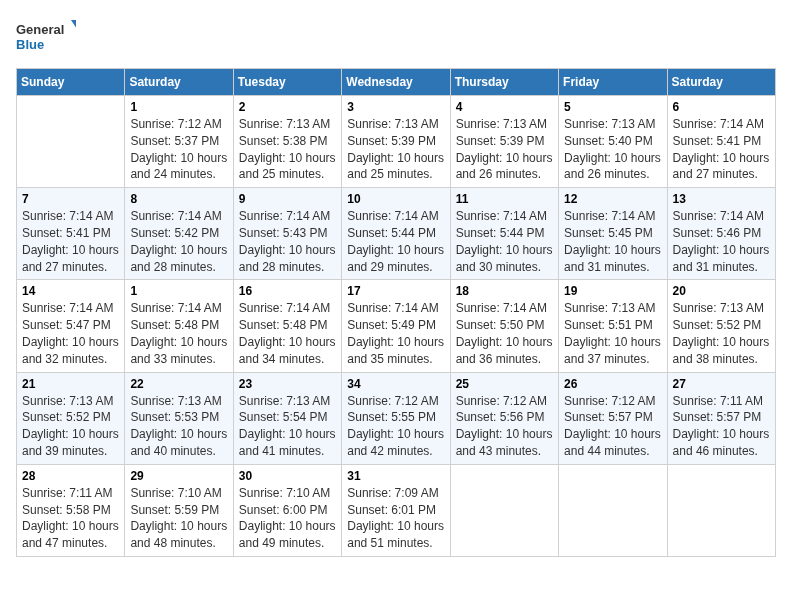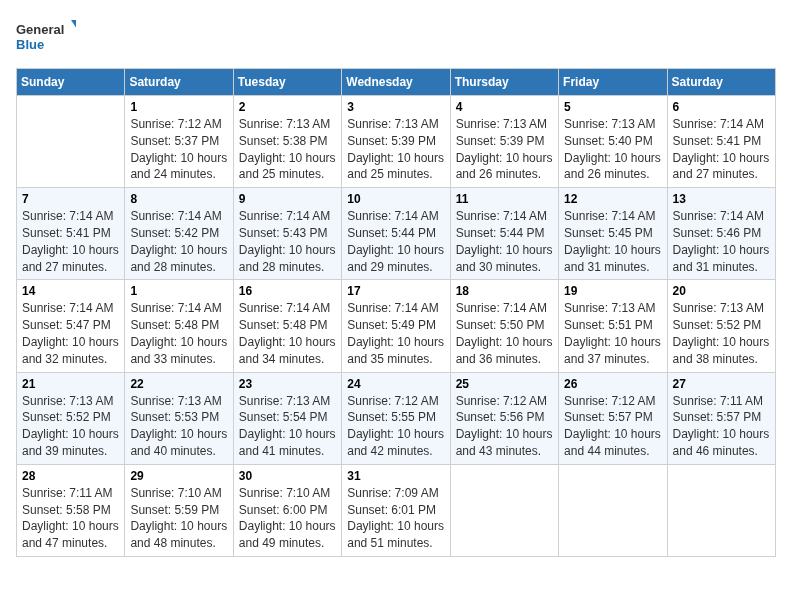--- a/index.html
+++ b/index.html
@@ -197,21 +197,21 @@
         </td>
         <td>
           <span class="day-num">22</span>
           <div class="day-info">Sunrise: 7:13 AM<br>Sunset: 5:53 PM<br>Daylight: 10 hours and 40 minutes.</div>
         </td>
         <td>
           <span class="day-num">23</span>
           <div class="day-info">Sunrise: 7:13 AM<br>Sunset: 5:54 PM<br>Daylight: 10 hours and 41 minutes.</div>
         </td>
         <td>
-          <span class="day-num">24</span>
+          <span class="day-num">34</span>
           <div class="day-info">Sunrise: 7:12 AM<br>Sunset: 5:55 PM<br>Daylight: 10 hours and 42 minutes.</div>
         </td>
         <td>
           <span class="day-num">25</span>
           <div class="day-info">Sunrise: 7:12 AM<br>Sunset: 5:56 PM<br>Daylight: 10 hours and 43 minutes.</div>
         </td>
         <td>
           <span class="day-num">26</span>
           <div class="day-info">Sunrise: 7:12 AM<br>Sunset: 5:57 PM<br>Daylight: 10 hours and 44 minutes.</div>
         </td>

